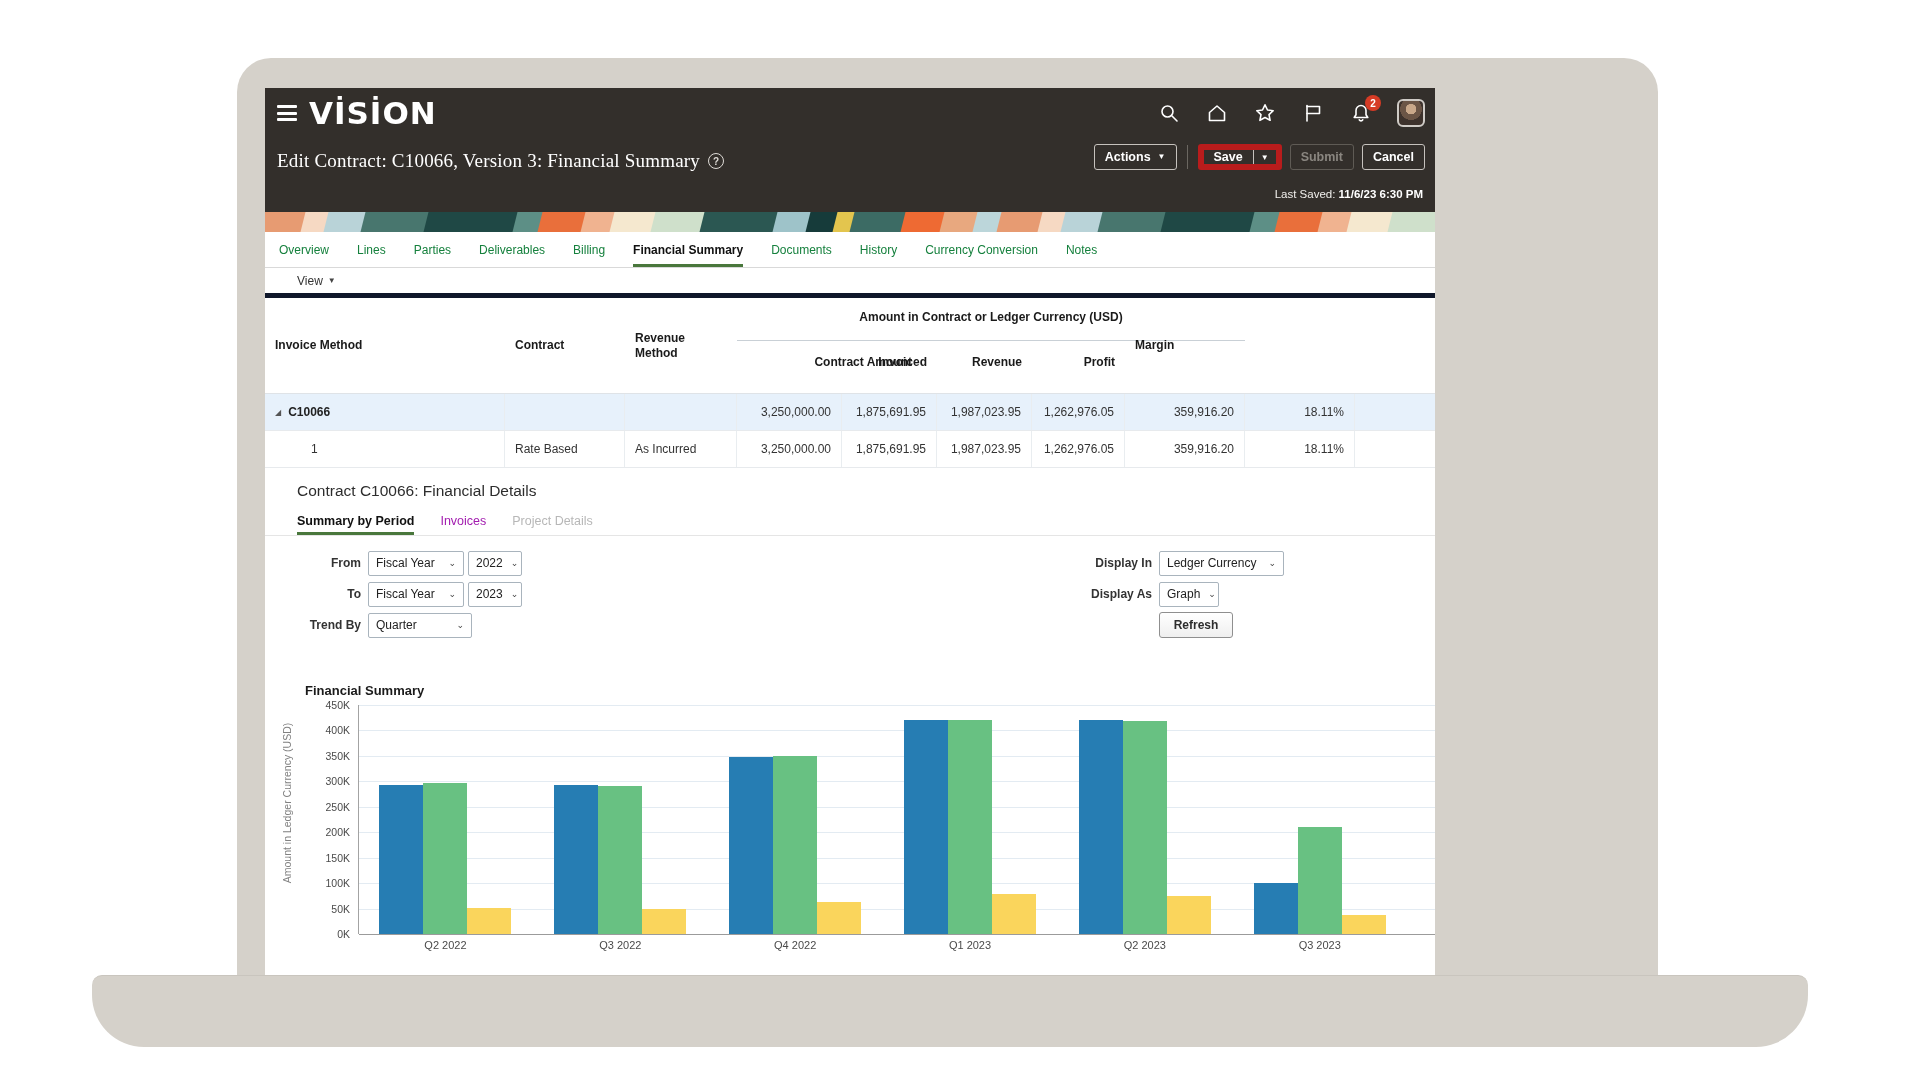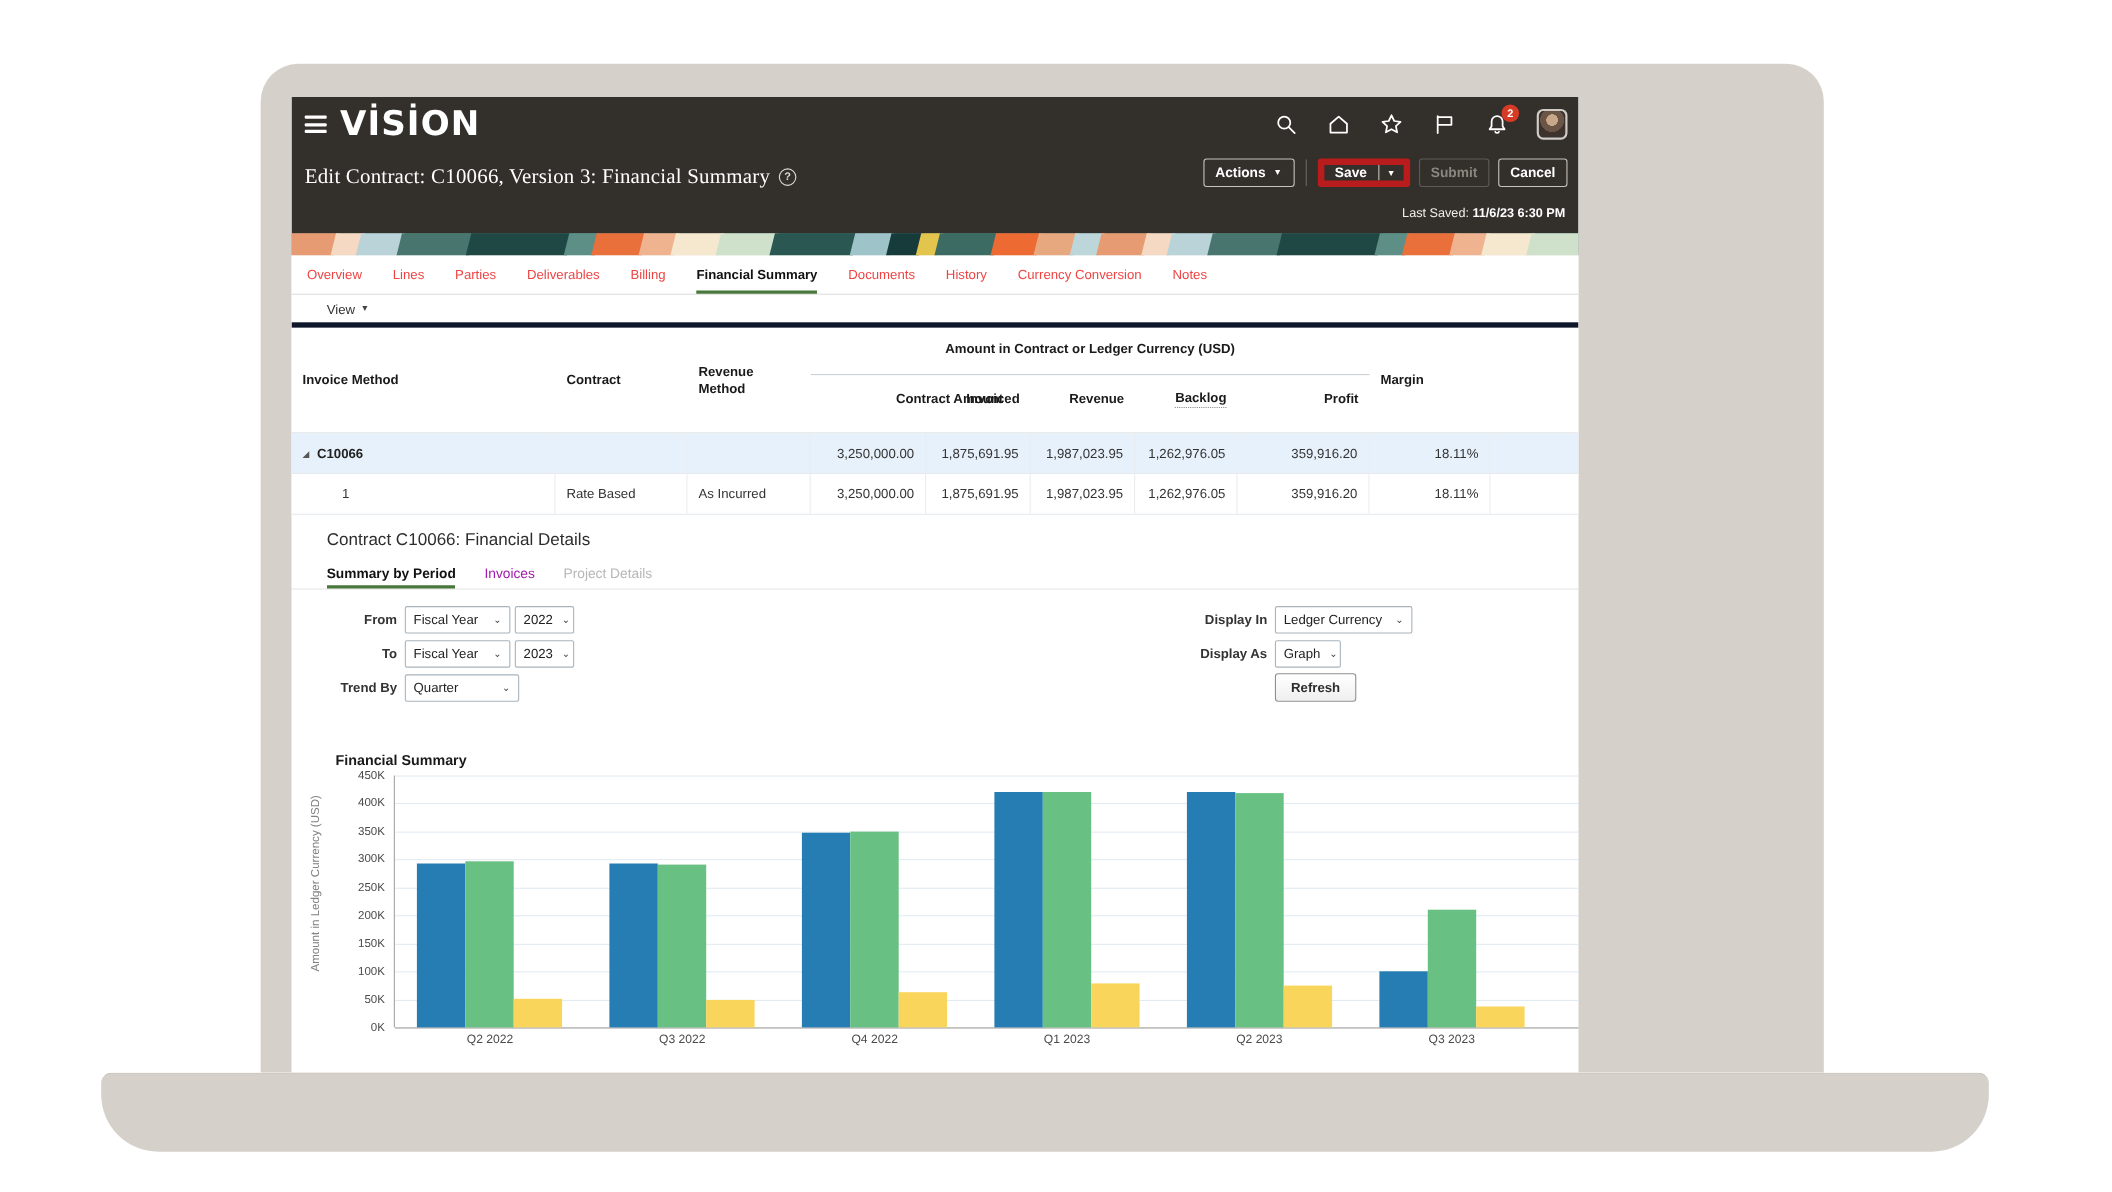--- a/index.html
+++ b/index.html
@@ -36,21 +36,21 @@
   .vsep { width:1px; height:24px; background:#6b6761; margin:0 2px; }
   .last-saved { position:absolute; right:12px; top:100px; font-size:11.5px; color:#f1efec; }
   .last-saved b { font-weight:700; color:#fff; }
 
   
   .banner { height:20px; display:flex; overflow:hidden; background:#2b5752; }
   .banner i { display:block; height:28px; margin-top:-4px; transform:skewX(-14deg); margin-left:-3px; flex:none; }
 
   
   .tabbar { height:36px; display:flex; align-items:stretch; gap:28px; padding:0 14px; border-bottom:1px solid #d9d9d9; background:#fff; }
-  .tab { display:flex; align-items:center; font-size:12px; color:#ef4444; cursor:pointer; position:relative; white-space:nowrap; }
+  .tab { display:flex; align-items:center; font-size:12px; color:#15803d; cursor:pointer; position:relative; white-space:nowrap; }
   .tab.active { font-weight:700; color:#111; box-shadow:inset 0 -3px 0 #49773c; }
 
   
   .viewbar { height:30px; display:flex; align-items:center; padding:0 32px; border-bottom:5px solid #0f172a; background:#fff; }
   .view-menu { font-size:12px; color:#333; display:flex; align-items:center; gap:5px; cursor:pointer; }
   .view-menu .caret { font-size:8px; color:#444; }
 
   
   .grid-cols { display:grid; grid-template-columns:240px 120px 112px 105px 95px 95px 93px 120px 110px 1fr; }
   .thead { position:relative; height:96px; background:#fff; border-bottom:1px solid #dfe3e7; }
@@ -234,23 +234,20 @@
       <div class="thead">
         <div class="th-group">Amount in Contract or Ledger Currency (USD)</div>
         <div class="th-group-line"></div>
         <div class="th-cells grid-cols">
           <div class="th">Invoice Method</div>
           <div class="th">Contract</div>
           <div class="th" style="width:70px">Revenue Method</div>
           <div class="th num" style="width:185px">Contract Amount</div>
           <div class="th num">Invoiced</div>
           <div class="th num">Revenue</div>
-          <div class="th num">
-              <span class="dotted">Backlog</span>
-            </div>
           <div class="th num">Profit</div>
           <div class="th">Margin</div>
           <div class="th"></div>
         </div>
       </div>
 
       <div class="trow hl grid-cols">
         <div class="td c-name">
             <span class="expander">◢</span>
             <span>C10066</span>

